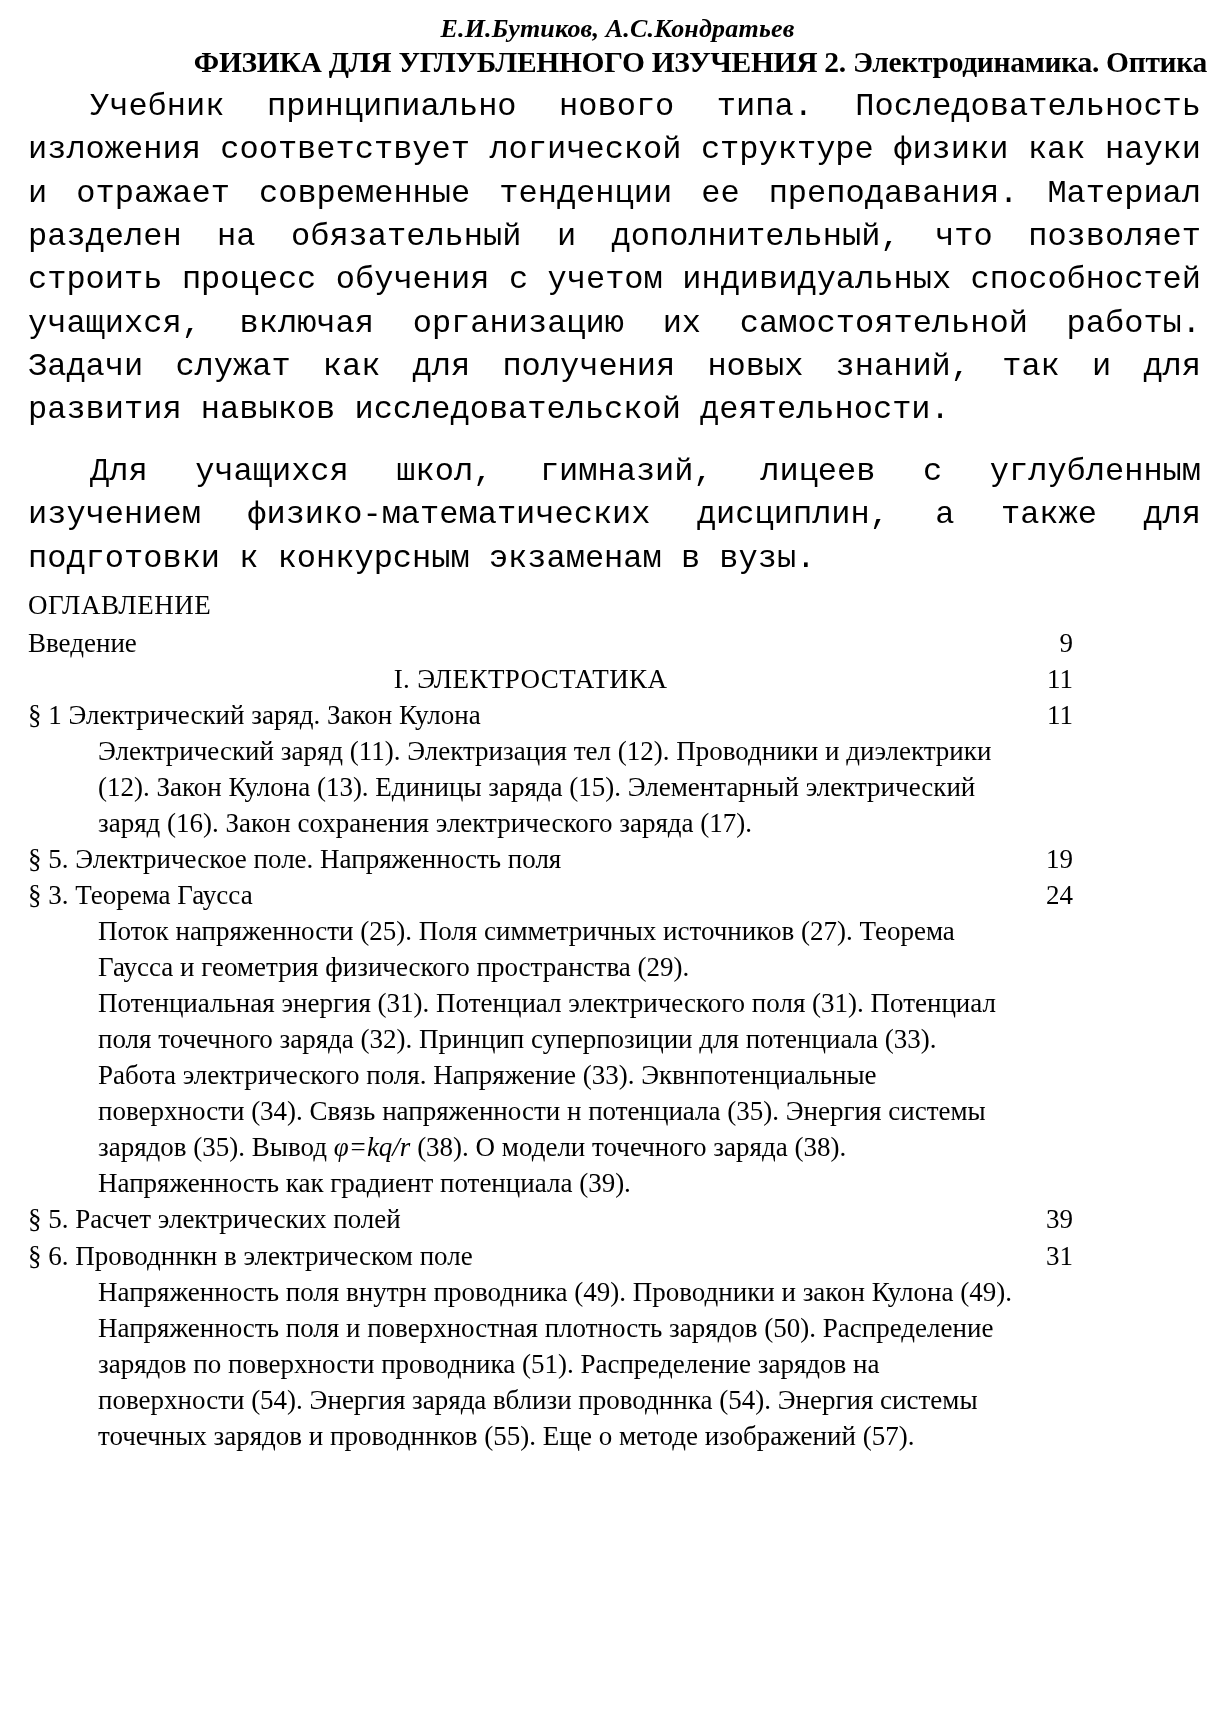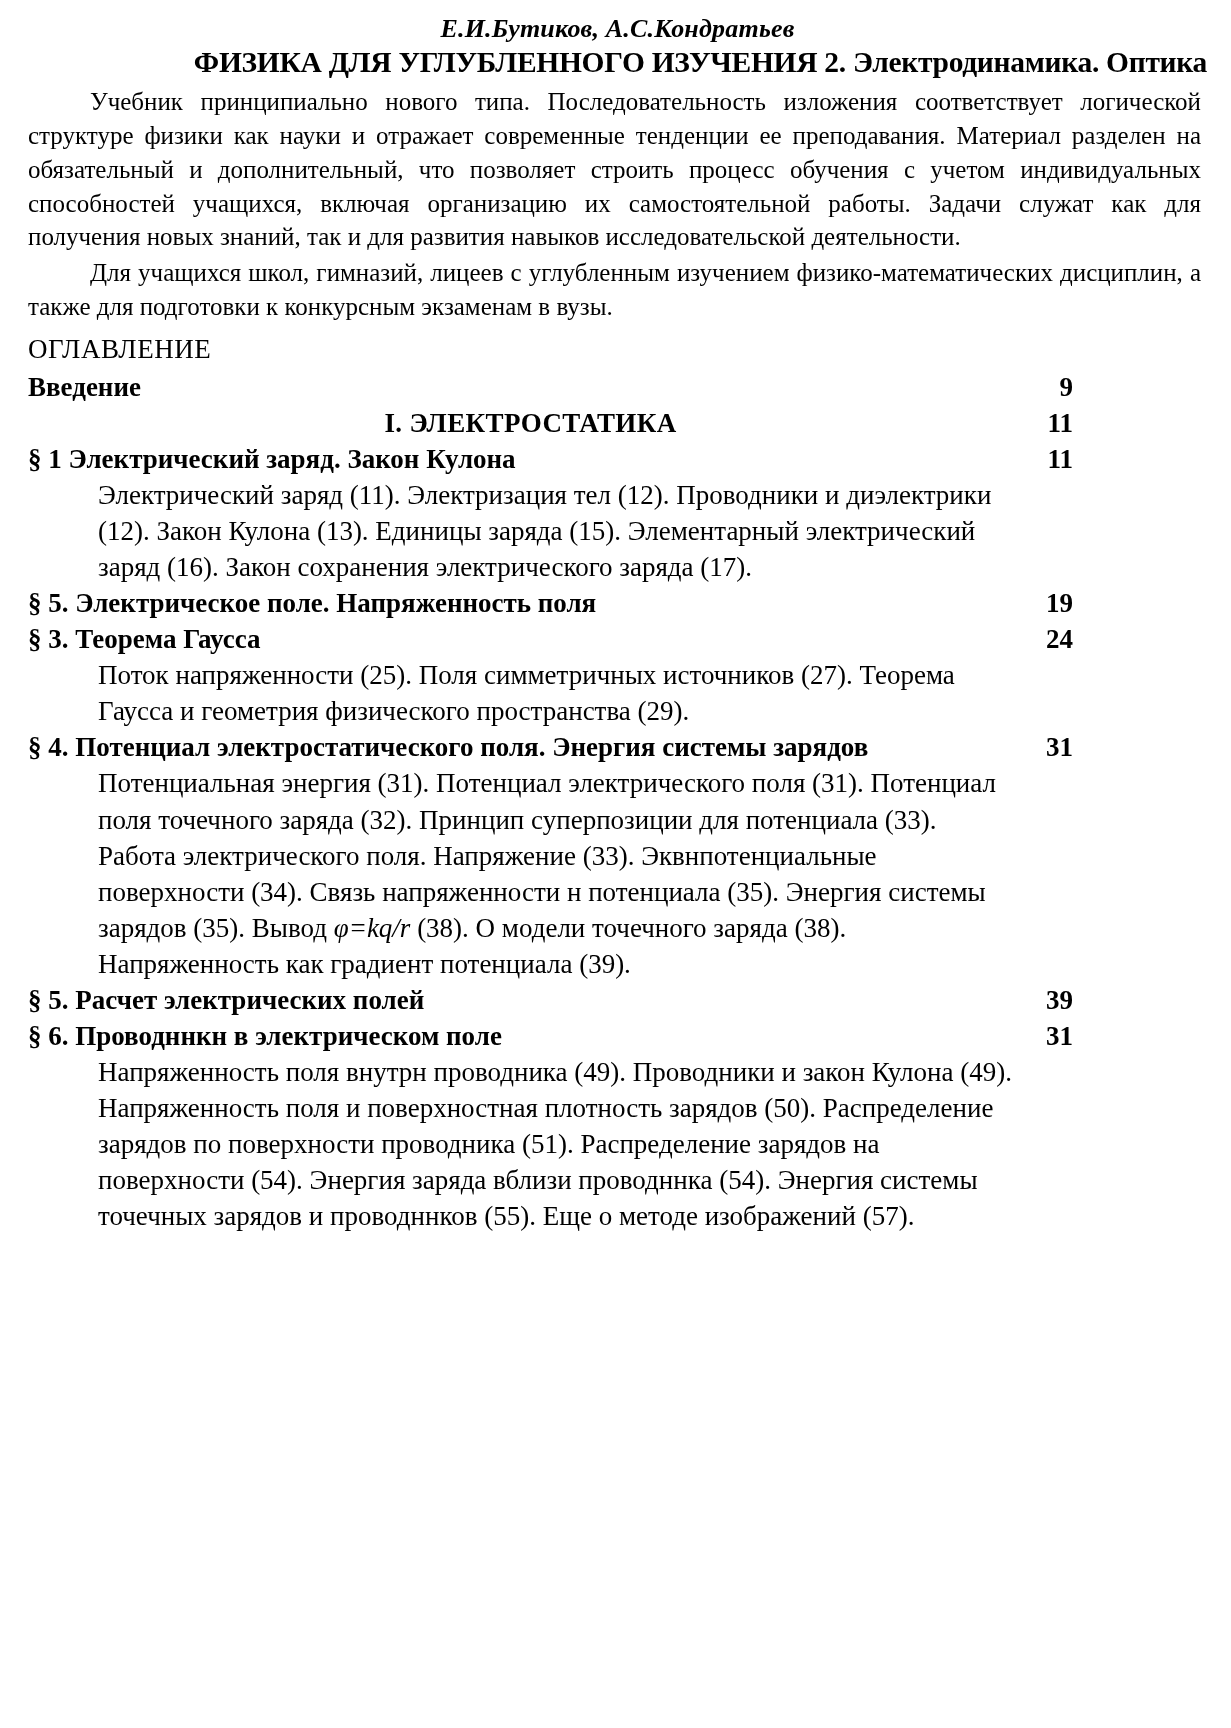--- a/index.html
+++ b/index.html
@@ -38,49 +38,49 @@
     font-weight: bold;
     font-size: 29.5px;
     line-height: 1.12;
     letter-spacing: -0.3px;
     white-space: nowrap;
     margin: 0 0 6px 0;
   }
 
   
   .annotation {
-    font-size: 25px;
+    font-size: 32px;
     line-height: 1.355;
     text-align: justify;
     text-indent: 62px;
     margin: 0;
     padding: 0 6px 0 0;
+    font-family: Liberation Mono, monospace;
   }
   .annotation + .annotation {
-    margin-top: 2px;
+    margin-top: 18px;
   }
 
   
   .toc-heading {
     text-align: left;
     font-size: 27px;
     line-height: 1.3;
     margin: 8px 0 2px 0;
     letter-spacing: 0.5px;
   }
   .toc {
     font-size: 27px;
     line-height: 1.335;
   }
   .toc-row {
     display: flex;
     align-items: flex-start;
     justify-content: space-between;
     width: 1045px;
-    font-weight: bold;
   }
   .toc-row.part-row {
     justify-content: flex-start;
   }
   .toc-label {
     white-space: nowrap;
   }
   .toc-row.part-row .toc-label {
     flex: 1 1 auto;
     text-align: center;
@@ -138,24 +138,20 @@
       <div class="toc-detail">Электрический заряд (11). Электризация тел (12). Проводники и диэлектрики (12). Закон Кулона (13). Единицы заряда (15). Элементарный электрический заряд (16). Закон сохранения электрического заряда (17).</div>
       <div class="toc-row">
         <span class="toc-label">§ 5. Электрическое поле. Напряженность поля</span>
         <span class="toc-page">19</span>
       </div>
       <div class="toc-row">
         <span class="toc-label">§ 3. Теорема Гаусса</span>
         <span class="toc-page">24</span>
       </div>
       <div class="toc-detail">Поток напряженности (25). Поля симметричных источников (27). Теорема Гаусса и геометрия физического пространства (29).</div>
-      <div class="toc-row">
-        <span class="toc-label">§ 4. Потенциал электростатического поля. Энергия системы зарядов</span>
-        <span class="toc-page">31</span>
-      </div>
       <div class="toc-detail"><span>Потенциальная энергия (31). Потенциал электрического поля (31). Потенциал поля точечного заряда (32). Принцип суперпозиции для потенциала (33). Работа электрического поля. Напряжение (33). Эквнпотенциальные поверхности (34). Связь напряженности н потенциала (35). Энергия системы зарядов (35). Вывод </span><i>φ=kq/r</i><span> (38). О модели точечного заряда (38). Напряженность как градиент потенциала (39).</span></div>
       <div class="toc-row">
         <span class="toc-label">§ 5. Расчет электрических полей</span>
         <span class="toc-page">39</span>
       </div>
       <div class="toc-row">
         <span class="toc-label">§ 6. Проводннкн в электрическом поле</span>
         <span class="toc-page">31</span>
       </div>
       <div class="toc-detail">Напряженность поля внутрн проводника (49). Проводники и закон Кулона (49). Напряженность поля и поверхностная плотность зарядов (50). Распределение зарядов по поверхности проводника (51). Распределение зарядов на поверхности (54). Энергия заряда вблизи проводннка (54). Энергия системы точечных зарядов и проводннков (55). Еще о методе изображений (57).</div>

